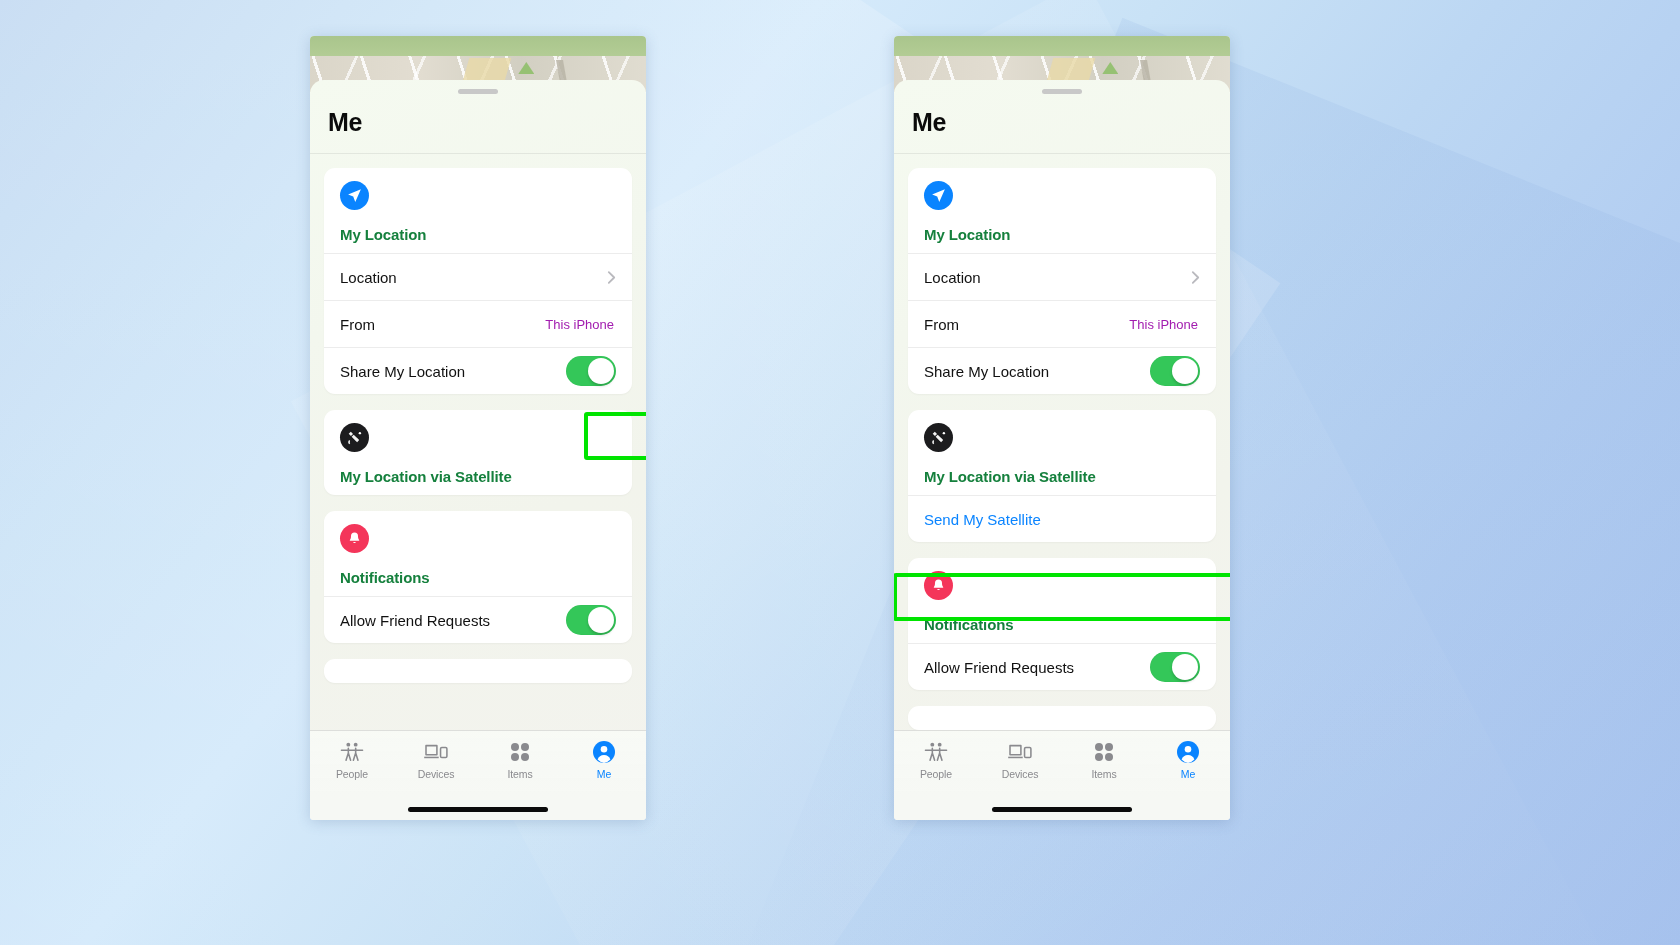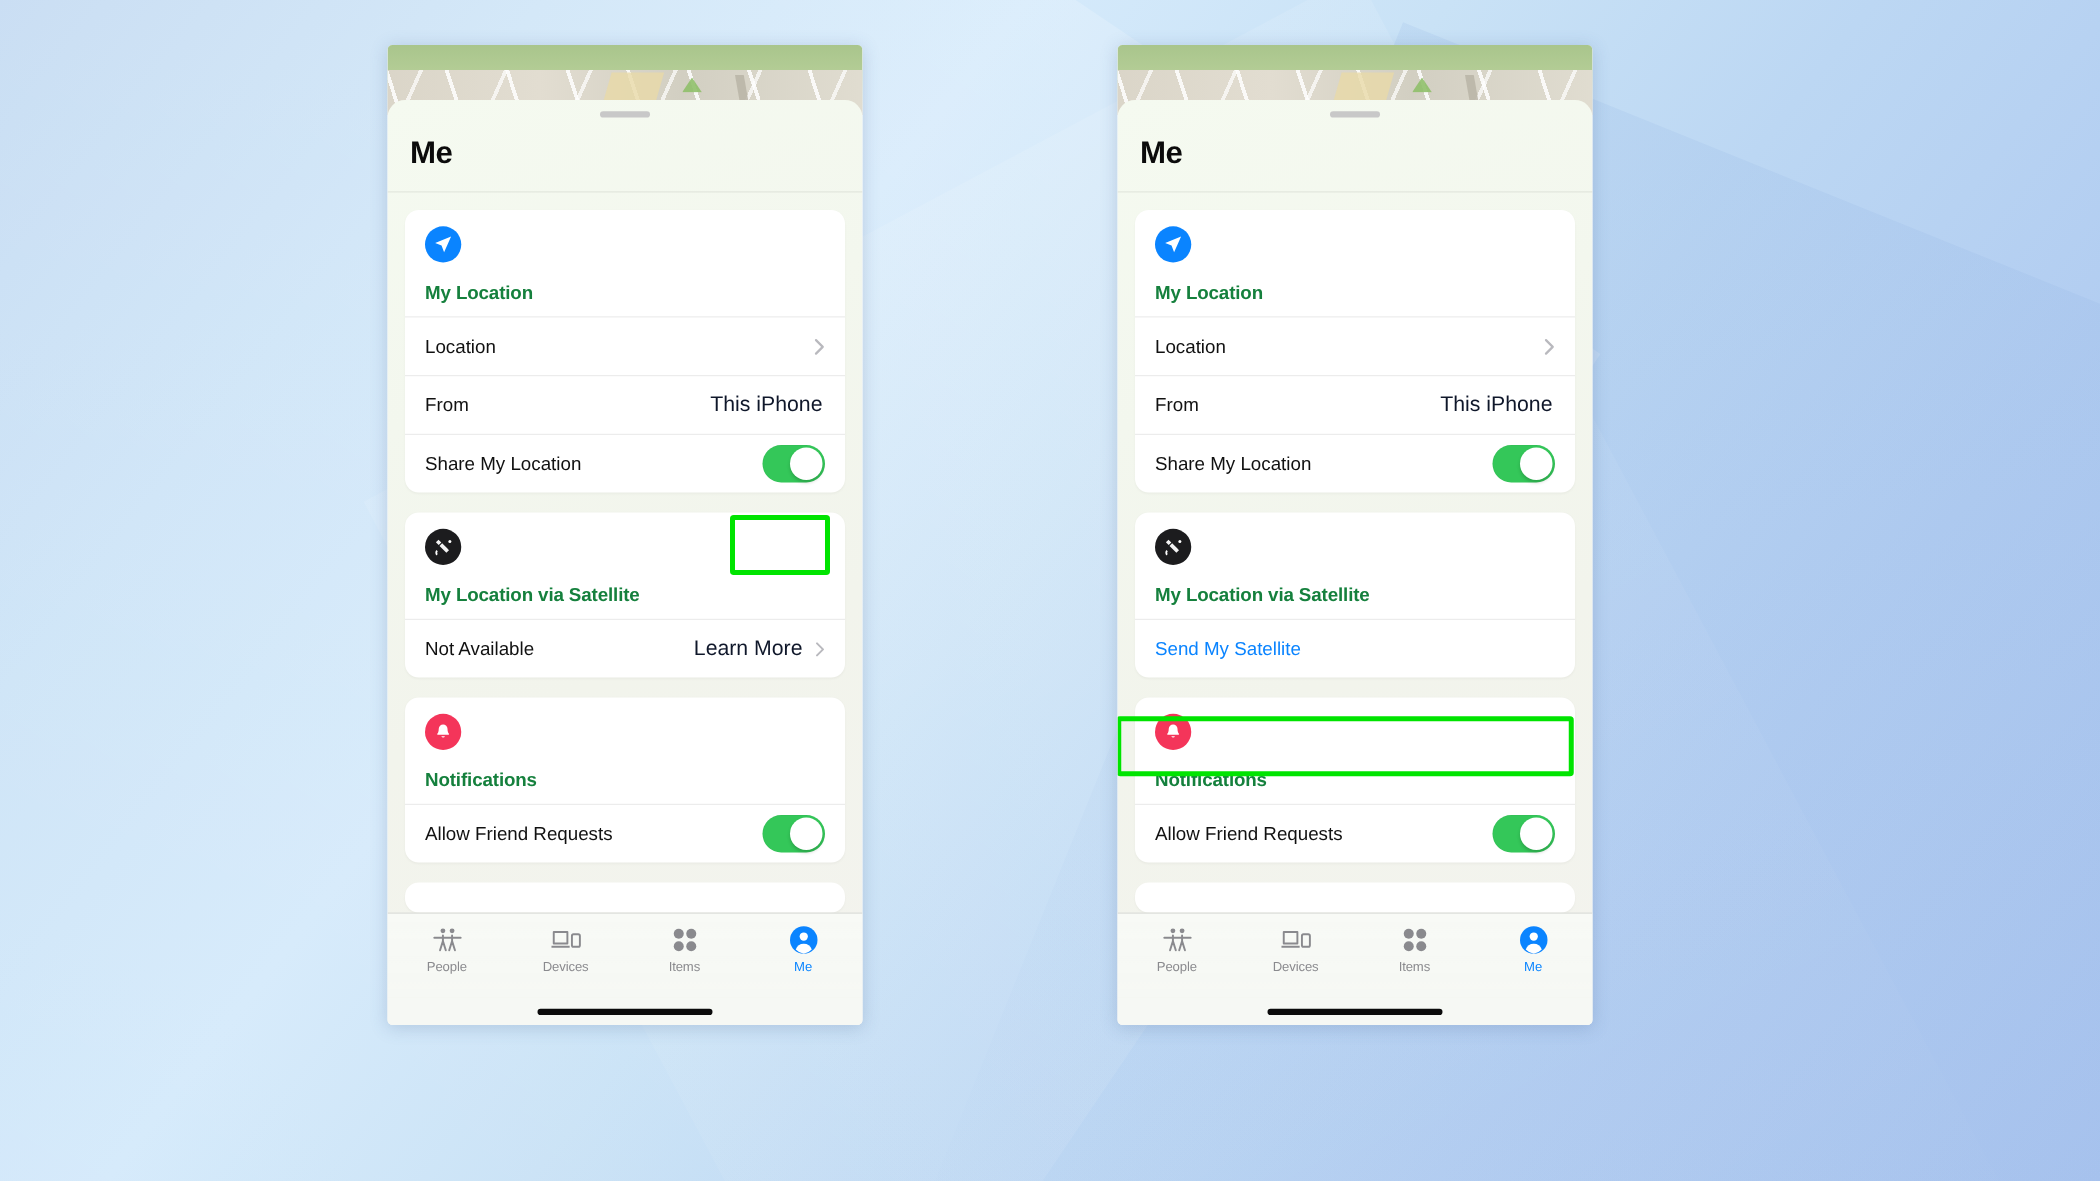--- a/index.html
+++ b/index.html
@@ -44,21 +44,21 @@
   .facet-c {
     bottom: -320px; right: -200px;
     width: 1000px; height: 1100px;
     background: linear-gradient(180deg, rgba(140,175,225,.16), rgba(140,175,225,0));
     transform: rotate(22deg);
   }
 
   
   .phone {
     position: absolute;
-    width: 380px;
+    width: 336px;
     height: 784px;
     top: 36px;
     border-radius: 4px;
     overflow: hidden;
     background: #fff;
     box-shadow: 0 2px 14px rgba(60,90,140,.22);
   }
   #phone-left  { left: 310px; }
   #phone-right { left: 894px; }
 
@@ -185,22 +185,22 @@
     border-top: 1px solid rgba(0,0,0,.075);
     position: relative;
     justify-content: space-between;
   }
   .row-label {
     font-size: 15px;
     color: #111;
     flex: 1 1 auto;
   }
   .row-value {
-    font-size: 17px;
-    color: #0f172a;
+    font-size: 13px;
+    color: #a21caf;
     margin-right: 2px;
   }
   .row-link {
     font-size: 15px;
     color: #0a84ff;
   }
   .chevron {
     margin-left: 8px;
     color: #b9b9be;
     display: inline-flex;
@@ -338,29 +338,20 @@
           <div class="card-icon icon-satellite">
             <svg width="18" height="18" viewBox="0 0 24 24" fill="#fff">
               <path d="M6.4 3.6 3.6 6.4l3 3 2.8-2.8zM14.6 11.8l-2.8 2.8 3 3 2.8-2.8zM10.3 7.5 7.5 10.3l6.2 6.2 2.8-2.8z" opacity=".95"></path>
               <path d="M4.2 14.6c-1.6 1.6-1.6 4.2 0 5.8l1.4-1.4c-.8-.8-.8-2.2 0-3z"></path>
               <circle cx="18.5" cy="5.5" r="1.6"></circle>
             </svg>
           </div>
           <div class="card-head-title">My Location via Satellite</div>
         </div>
 
-        <div class="row">
-          <span class="row-label">Not Available</span>
-          <span class="row-value">Learn More</span>
-          <span class="chevron">
-            <svg width="8" height="13" viewBox="0 0 10 16" fill="none" stroke="currentColor" stroke-width="2" stroke-linecap="round" stroke-linejoin="round">
-                <path d="M2 2l6 6-6 6"></path>
-              </svg>
-          </span>
-        </div>
       </div>
 
       <div class="card">
         <div class="card-head">
           <div class="card-icon icon-bell">
             <svg width="15" height="15" viewBox="0 0 24 24" fill="#fff">
               <path d="M12 2.5a5.6 5.6 0 0 0-5.6 5.6c0 4.2-1.2 5.6-1.9 6.4-.4.4-.1 1.1.5 1.1h14c.6 0 .9-.7.5-1.1-.7-.8-1.9-2.2-1.9-6.4A5.6 5.6 0 0 0 12 2.5z"></path>
               <path d="M9.7 17.6a2.4 2.4 0 0 0 4.6 0z"></path>
             </svg>
           </div>

